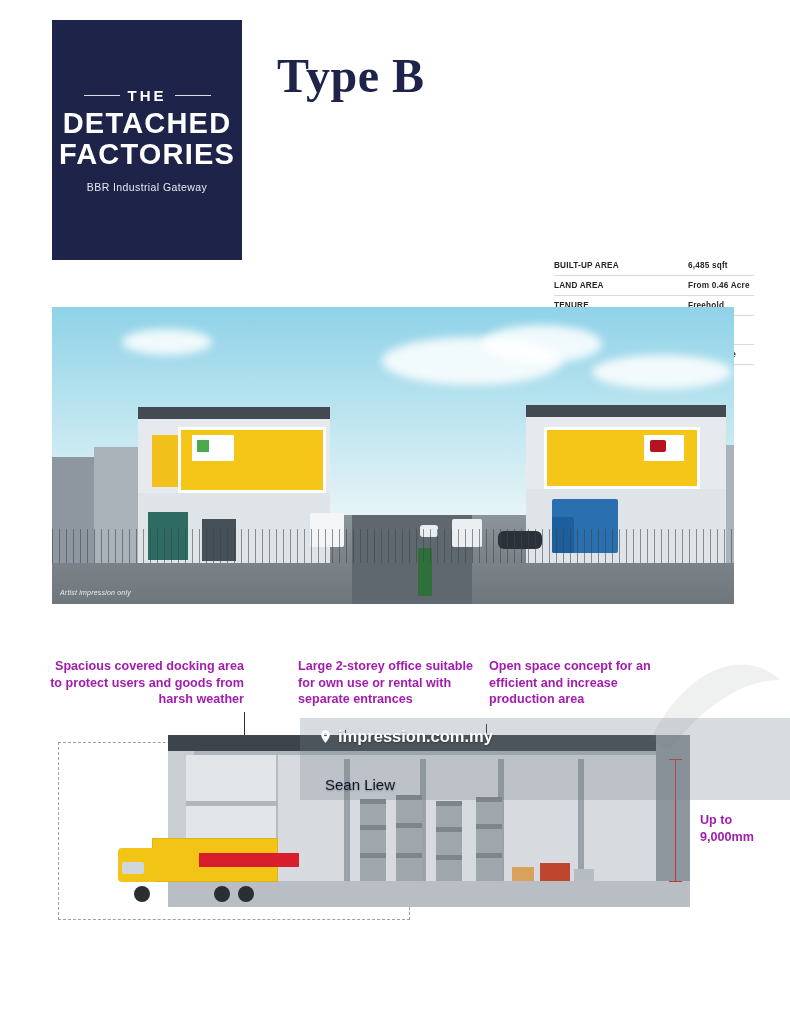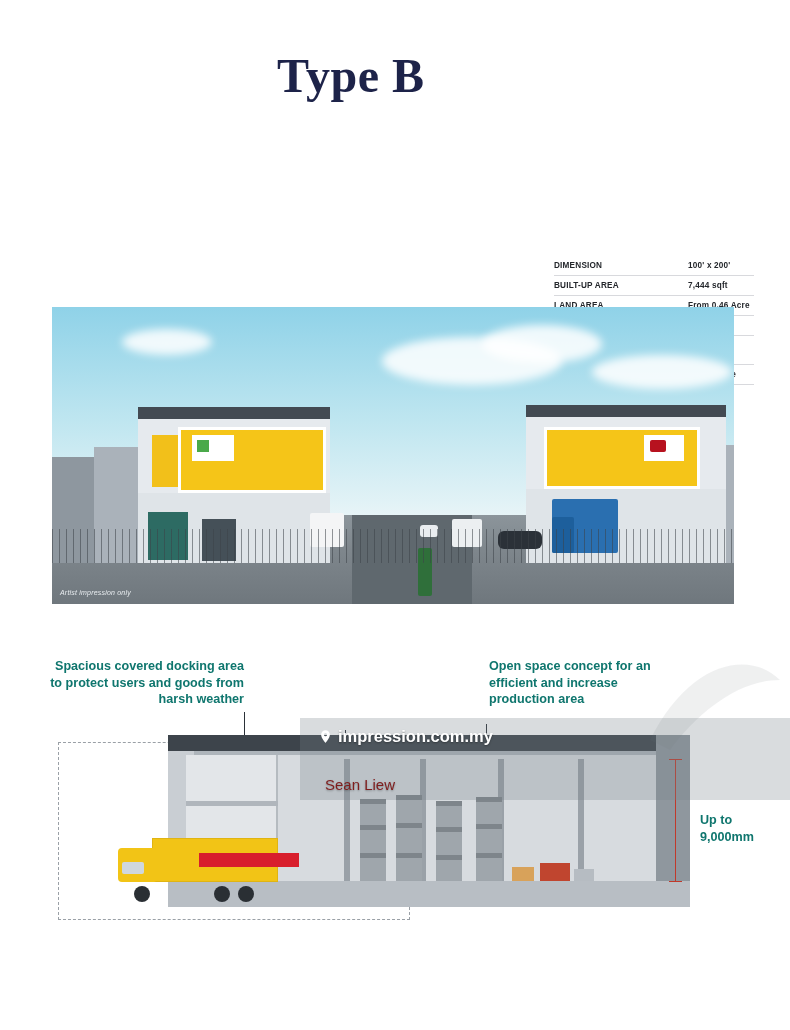--- a/index.html
+++ b/index.html
@@ -178,21 +178,21 @@
     color: #e8ecef;
     font-style: italic;
     letter-spacing: .2px;
   }
 
   
   .callout {
     position: absolute;
     font-size: 12.6px;
     font-weight: 700;
-    color: #0f766e;
+    color: #a21caf;
     line-height: 1.32;
   }
   .co-docking { left: 42px; top: 658px; width: 202px; text-align: right; }
   .co-office  { left: 298px; top: 658px; width: 178px; }
   .co-open    { left: 489px; top: 658px; width: 182px; }
   .co-facade  { left: 28px; top: 762px; width: 136px; text-align: right; }
   .co-upto    { left: 700px; top: 812px; width: 84px; }
   .co-loading { left: 537px; top: 915px; width: 200px; }
 
   .leader {
@@ -255,21 +255,21 @@
     text-shadow: 0 1px 2px rgba(0,0,0,.35);
   }
   .wm-pin {
     width: 15px; height: 15px;
     display: inline-block;
     position: relative;
   }
   .wm-name {
     position: absolute;
     left: 325px; top: 776px;
-    color: #7f1d1d;
+    color: #0f172a;
     font-size: 15px;
     font-weight: 400;
     text-shadow: 0 1px 2px rgba(0,0,0,.3);
   }
   .wm-swoosh {
     position: absolute;
     right: 0px; top: 620px;
     width: 160px; height: 160px;
     opacity: .10;
   }
@@ -278,33 +278,39 @@
     left: 300px; top: 718px;
     width: 490px; height: 82px;
     background: rgba(120,128,136,.28);
   }
 </style>
 </head>
 <body>
 
 <div class="page">
 
+  <div class="logo-panel">
+    <div class="logo-the-row">
+      <span class="logo-rule"></span>
+      <span class="logo-the">THE</span>
+      <span class="logo-rule"></span>
+    </div>
+    <div class="logo-main">DETACHED</div>
+    <div class="logo-main">FACTORIES</div>
+    <div class="logo-sub">BBR Industrial Gateway</div>
+  </div>
 
   <div class="type-title">Type B</div>
 
   <div class="spec-wrap">
     <table class="spec-table">
       <tbody>
         <tr>
-          <td class="lbl">DIMENSION</td>
-          <td class="val">100' x 200'</td>
-        </tr>
-        <tr>
           <td class="lbl">BUILT-UP AREA</td>
-          <td class="val">7,444 sqft</td>
+          <td class="val">6,485 sqft</td>
         </tr>
         <tr>
           <td class="lbl">LAND AREA</td>
           <td class="val">From 0.46 Acre</td>
         </tr>
         <tr>
           <td class="lbl">TENURE</td>
           <td class="val">Freehold</td>
         </tr>
         <tr>
@@ -359,20 +365,21 @@
     <div class="veh truck-blue-cab"></div>
     <div class="veh car-dark"></div>
     <div class="veh car-small"></div>
     <div class="median"></div>
     <div class="fence"></div>
 
     <div class="hero-caption">Artist impression only</div>
   </div>
 
   <div class="callout co-docking">Spacious covered docking area to protect users and goods from harsh weather</div>
+  <div class="callout co-office">Large 2-storey office suitable for own use or rental with separate entrances</div>
   <div class="callout co-open">Open space concept for an efficient and increase production area</div>
   <div class="callout co-upto">Up to 9,000mm</div>
 
   <div class="leader lead-docking"></div>
   <div class="leader lead-office"></div>
   <div class="leader lead-open"></div>
   <div class="dash-box"></div>
 
   <div class="section-img">
     <div class="sec-roof"></div>

